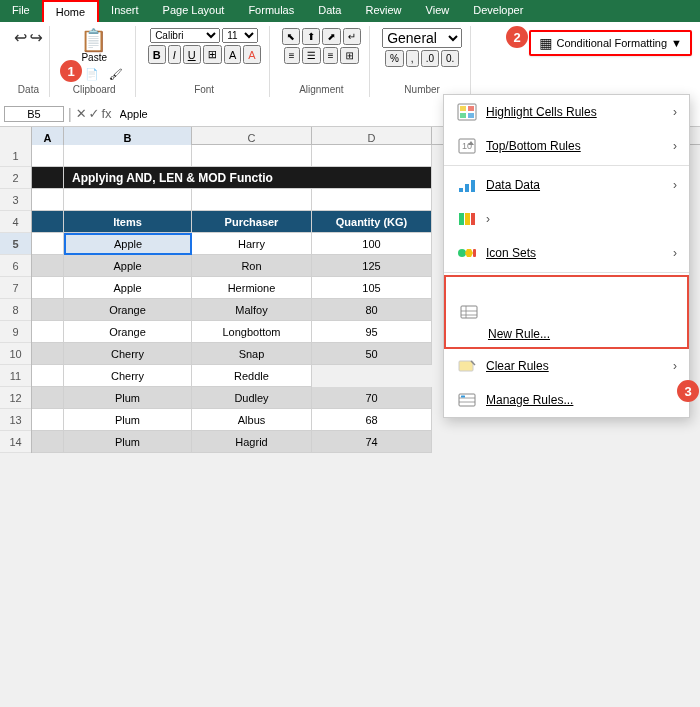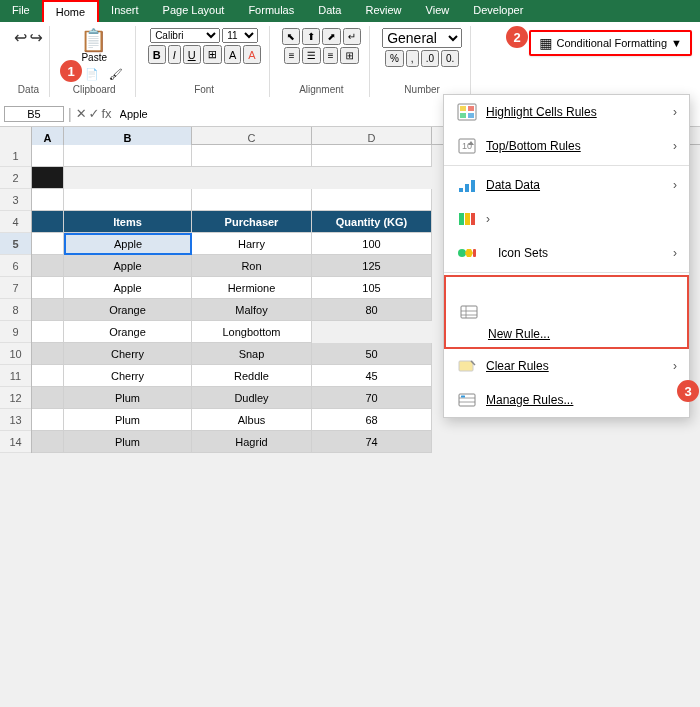--- a/index.html
+++ b/index.html
@@ -220,20 +220,21 @@
 
         <div class="sheet-row empty-row">
           <div class="sheet-cell" style="width:32px;"></div>
           <div class="sheet-cell" style="width:128px;"></div>
           <div class="sheet-cell" style="width:120px;"></div>
           <div class="sheet-cell" style="width:120px;"></div>
         </div>
 
         <div class="sheet-row title-row">
           <div class="sheet-cell" style="width:32px; background:#1a1a1a;"></div>
+          <div class="sheet-cell" style="width:368px; background:#1a1a1a; color:#fff; font-weight:bold; font-size:12px; justify-content:flex-start; padding-left:8px;">Applying AND, LEN &amp; MOD Functio</div>
         </div>
 
         <div class="sheet-row empty-row">
           <div class="sheet-cell" style="width:32px;"></div>
           <div class="sheet-cell" style="width:128px;"></div>
           <div class="sheet-cell" style="width:120px;"></div>
           <div class="sheet-cell" style="width:120px;"></div>
         </div>
 
         <div class="sheet-row header-row">
@@ -268,34 +269,34 @@
           <div class="sheet-cell" style="width:32px; background:#d9d9d9;"></div>
           <div class="sheet-cell" style="width:128px; background:#d9d9d9;">Orange</div>
           <div class="sheet-cell" style="width:120px; background:#d9d9d9;">Malfoy</div>
           <div class="sheet-cell" style="width:120px; background:#d9d9d9;">80</div>
         </div>
 
         <div class="sheet-row">
           <div class="sheet-cell" style="width:32px; background:#fff;"></div>
           <div class="sheet-cell" style="width:128px; background:#fff;">Orange</div>
           <div class="sheet-cell" style="width:120px; background:#fff;">Longbottom</div>
+          <div class="sheet-cell" style="width:120px; background:#fff;">95</div>
         </div>
 
         <div class="sheet-row">
           <div class="sheet-cell" style="width:32px; background:#d9d9d9;"></div>
           <div class="sheet-cell" style="width:128px; background:#d9d9d9;">Cherry</div>
           <div class="sheet-cell" style="width:120px; background:#d9d9d9;">Snap</div>
           <div class="sheet-cell" style="width:120px; background:#d9d9d9;">50</div>
         </div>
 
         <div class="sheet-row">
           <div class="sheet-cell" style="width:32px; background:#fff;"></div>
           <div class="sheet-cell" style="width:128px; background:#fff;">Cherry</div>
           <div class="sheet-cell" style="width:120px; background:#fff;">Reddle</div>
-          <div class="sheet-cell" style="width:120px; background:#fff;">45</div>
         </div>
 
         <div class="sheet-row">
           <div class="sheet-cell" style="width:32px; background:#d9d9d9;"></div>
           <div class="sheet-cell" style="width:128px; background:#d9d9d9;">Plum</div>
           <div class="sheet-cell" style="width:120px; background:#d9d9d9;">Dudley</div>
           <div class="sheet-cell" style="width:120px; background:#d9d9d9;">70</div>
         </div>
 
         <div class="sheet-row">
@@ -369,21 +370,21 @@
     </div>
 
     <div class="dropdown-item">
       <div class="dropdown-icon">
         <svg width="20" height="18" viewBox="0 0 20 18">
           <circle cx="5" cy="9" r="4" fill="#2ecc71"></circle>
           <polygon points="10,5 14,5 16,9 14,13 10,13 8,9" fill="#f1c40f"></polygon>
           <rect x="16" y="5" width="3" height="8" fill="#e74c3c" rx="1"></rect>
         </svg>
       </div>
-      <span class="dropdown-label" style="margin-left:12px;">Icon Sets</span>
+      <span class="dropdown-label" style="text-decoration:underline;">Icon Sets</span>
       <span class="dropdown-arrow">›</span>
     </div>
 
     <div class="dropdown-divider"></div>
 
     <div class="dropdown-item" style="border:2px solid #e74c3c; background:#fff;">
       <div class="dropdown-icon">
         <svg width="20" height="18" viewBox="0 0 20 18">
           <rect x="2" y="3" width="16" height="12" rx="1" fill="none" stroke="#888" stroke-width="1"></rect>
           <line x1="2" y1="8" x2="18" y2="8" stroke="#888" stroke-width="0.8"></line>

